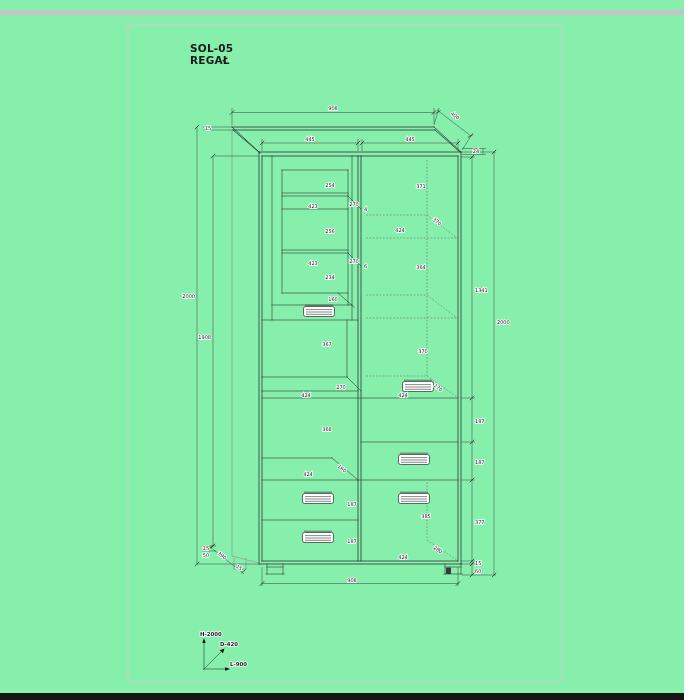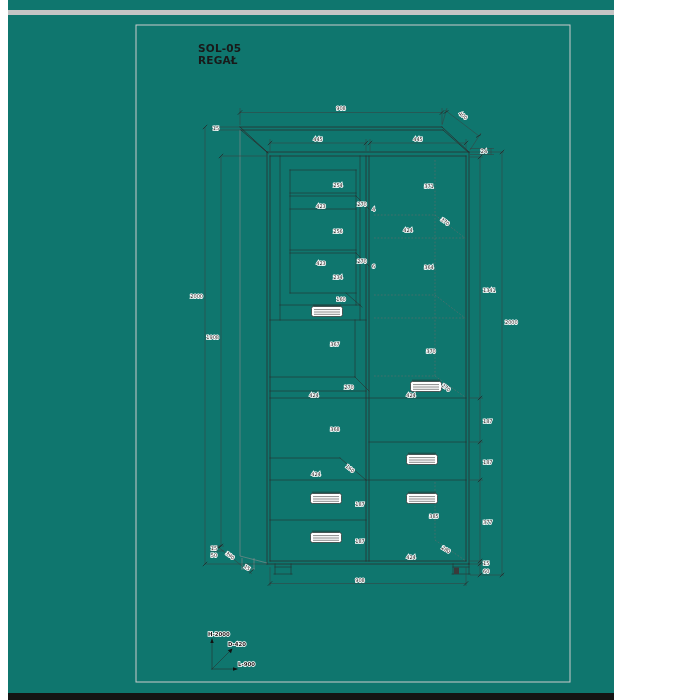--- a/index.html
+++ b/index.html
@@ -1,17 +1,17 @@
 <!DOCTYPE html>
 <html><head>
 <meta charset="utf-8">
 <style>
   html,body{margin:0;padding:0;background:#fff;}
-  .stage{position:relative;width:606px;height:700px;background:#0f766e;overflow:hidden;
-         font-family:"DejaVu Sans",sans-serif;margin-left:8px;}
+  .stage{position:relative;width:684px;height:700px;background:#86efac;overflow:hidden;
+         font-family:"DejaVu Sans",sans-serif;}
   svg{position:absolute;left:0;top:0;}
   .s  {stroke:#2b2b2b;stroke-width:.75;fill:none;stroke-linecap:square;}
   .s2 {stroke:#2b2b2b;stroke-width:.55;fill:none;stroke-linecap:square;}
   .bk {stroke:#8f8f8f;stroke-width:.6;fill:none;}
   .dash{stroke:#6d6d6d;stroke-width:.55;fill:none;stroke-dasharray:1.8 1.6;}
   .dim{stroke:#3c3c3c;stroke-width:.5;fill:none;}
   .tick{stroke:#222;stroke-width:.7;fill:none;}
   text{font-family:"DejaVu Sans",sans-serif;fill:#191919;paint-order:stroke;stroke:#ffffff;stroke-width:1.6px;}
   .t{font-size:5px;}
   .mid{text-anchor:middle;}

